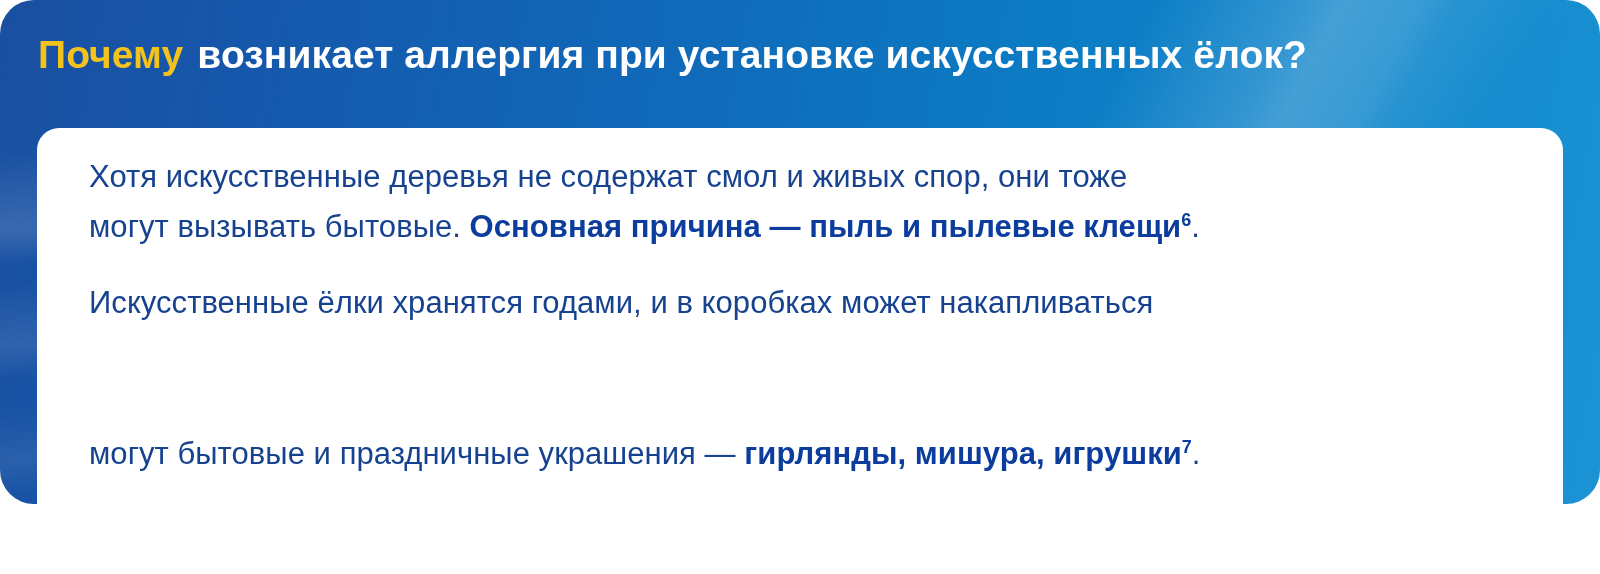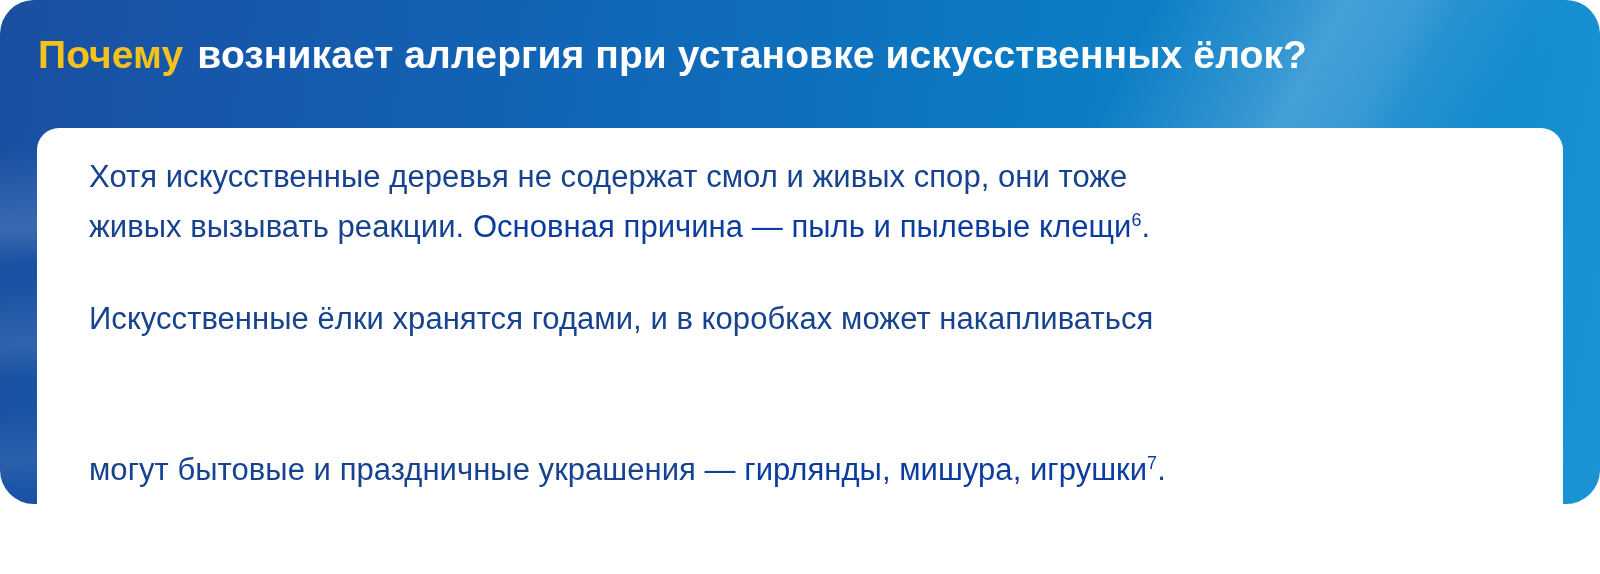--- a/index.html
+++ b/index.html
@@ -80,24 +80,24 @@
 
   .para {
     margin: 0;
     color: #16428f;
     font-size: 31px;
     line-height: 1.62;
     letter-spacing: 0.05px;
     white-space: nowrap;
   }
   .para + .para {
-    margin-top: 42px;
+    margin-top: 26px;
   }
   .para b, .para strong {
-    font-weight: 400;
+    font-weight: 700;
     color: #0b3c9e;
   }
   .sup {
     font-size: 0.58em;
     vertical-align: super;
     line-height: 0;
     font-weight: 700;
   }
 </style>
 </head>
@@ -109,21 +109,21 @@
   <div class="streaks-left"></div>
 
   <h1 class="headline">
     <span class="accent">Почему</span><span>возникает аллергия при установке искусственных ёлок?</span>
   </h1>
 
   <div class="card">
 
     <p class="para">
       <span>Хотя искусственные деревья не содержат смол и живых спор, они тоже</span><br>
-      <span>живых вызывать реакции. </span><b>Основная причина — пыль и пылевые клещи</b><b class="sup">6</b><span>.</span>
+      <span>могут вызывать бытовые. </span><b>Основная причина — пыль и пылевые клещи</b><b class="sup">6</b><span>.</span>
     </p>
 
     <p class="para">
       <span>Искусственные ёлки хранятся годами, и в коробках может накапливаться</span><br>
       <br>
       <br>
       <span>могут бытовые и праздничные украшения — </span><b>гирлянды, мишура, игрушки</b><b class="sup">7</b><span>.</span>
     </p>
 
   </div>

